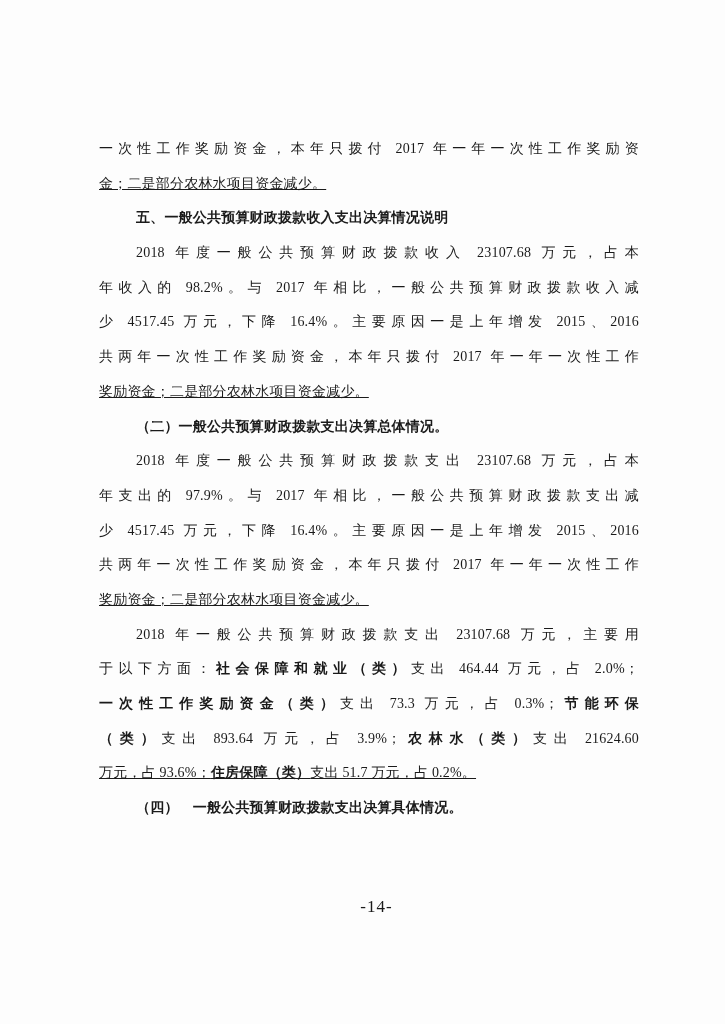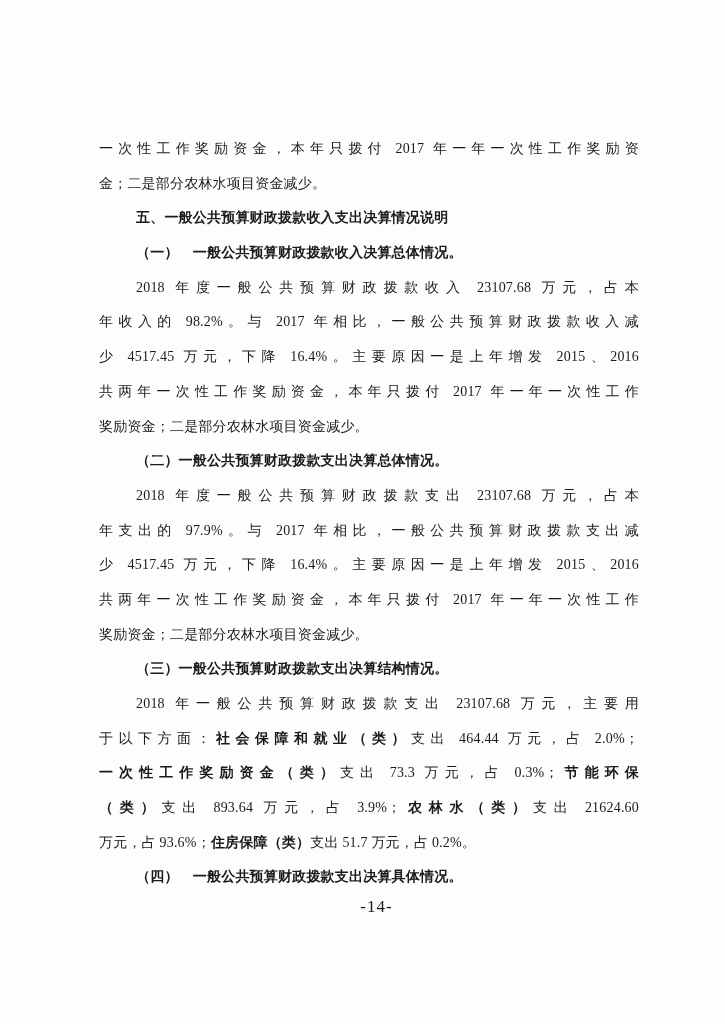--- a/index.html
+++ b/index.html
@@ -21,21 +21,21 @@
   }
   .line {
     height: 34.7px;
     line-height: 34.7px;
     font-size: 14px;
     white-space: nowrap;
     text-align: justify;
     text-align-last: justify;
     letter-spacing: 0.2px;
   }
-  .last { text-align-last: left; }
+  .last { text-align-last: left; text-decoration: underline; }
   .ind  { padding-left: 37px; }
   .hd   { font-weight: 700; text-align-last: left; }
   .b    { font-weight: 700; }
   .footer {
     position: absolute;
     left: 0;
     right: 0;
     top: 896px;
     height: 22px;
     line-height: 22px;
@@ -48,37 +48,35 @@
 </head>
 <body>
 
 <div class="sheet">
   <div class="textblock">
 
     <div class="line">一次性工作奖励资金，本年只拨付 2017 年一年一次性工作奖励资</div>
     <div class="line last">金；二是部分农林水项目资金减少。</div>
 
     <div class="line hd ind">五、一般公共预算财政拨款收入支出决算情况说明</div>
-    <div class="line hd ind">（一）　一般公共预算财政拨款收入决算总体情况。</div>
 
     <div class="line ind">2018 年度一般公共预算财政拨款收入 23107.68 万元，占本</div>
     <div class="line">年收入的 98.2%。与 2017 年相比，一般公共预算财政拨款收入减</div>
     <div class="line">少 4517.45 万元，下降 16.4%。主要原因一是上年增发 2015、2016</div>
     <div class="line">共两年一次性工作奖励资金，本年只拨付 2017 年一年一次性工作</div>
     <div class="line last">奖励资金；二是部分农林水项目资金减少。</div>
 
     <div class="line hd ind">（二）一般公共预算财政拨款支出决算总体情况。</div>
 
     <div class="line ind">2018 年度一般公共预算财政拨款支出 23107.68 万元，占本</div>
     <div class="line">年支出的 97.9%。与 2017 年相比，一般公共预算财政拨款支出减</div>
     <div class="line">少 4517.45 万元，下降 16.4%。主要原因一是上年增发 2015、2016</div>
     <div class="line">共两年一次性工作奖励资金，本年只拨付 2017 年一年一次性工作</div>
     <div class="line last">奖励资金；二是部分农林水项目资金减少。</div>
 
-    <div class="line hd ind">（三）一般公共预算财政拨款支出决算结构情况。</div>
 
     <div class="line ind">2018 年一般公共预算财政拨款支出 23107.68 万元，主要用</div>
     <div class="line"><span>于以下方面：</span><span class="b">社会保障和就业（类）</span><span>支出 464.44 万元，占 2.0%；</span></div>
     <div class="line"><span class="b">一次性工作奖励资金（类）</span><span>支出 73.3 万元，占 0.3%；</span><span class="b">节能环保</span></div>
     <div class="line"><span class="b">（类）</span><span>支出 893.64 万元，占 3.9%；</span><span class="b">农林水（类）</span><span>支出 21624.60</span></div>
     <div class="line last"><span>万元，占 93.6%；</span><span class="b">住房保障（类）</span><span>支出 51.7 万元，占 0.2%。</span></div>
 
     <div class="line hd ind">（四）　一般公共预算财政拨款支出决算具体情况。</div>
 
   </div>

